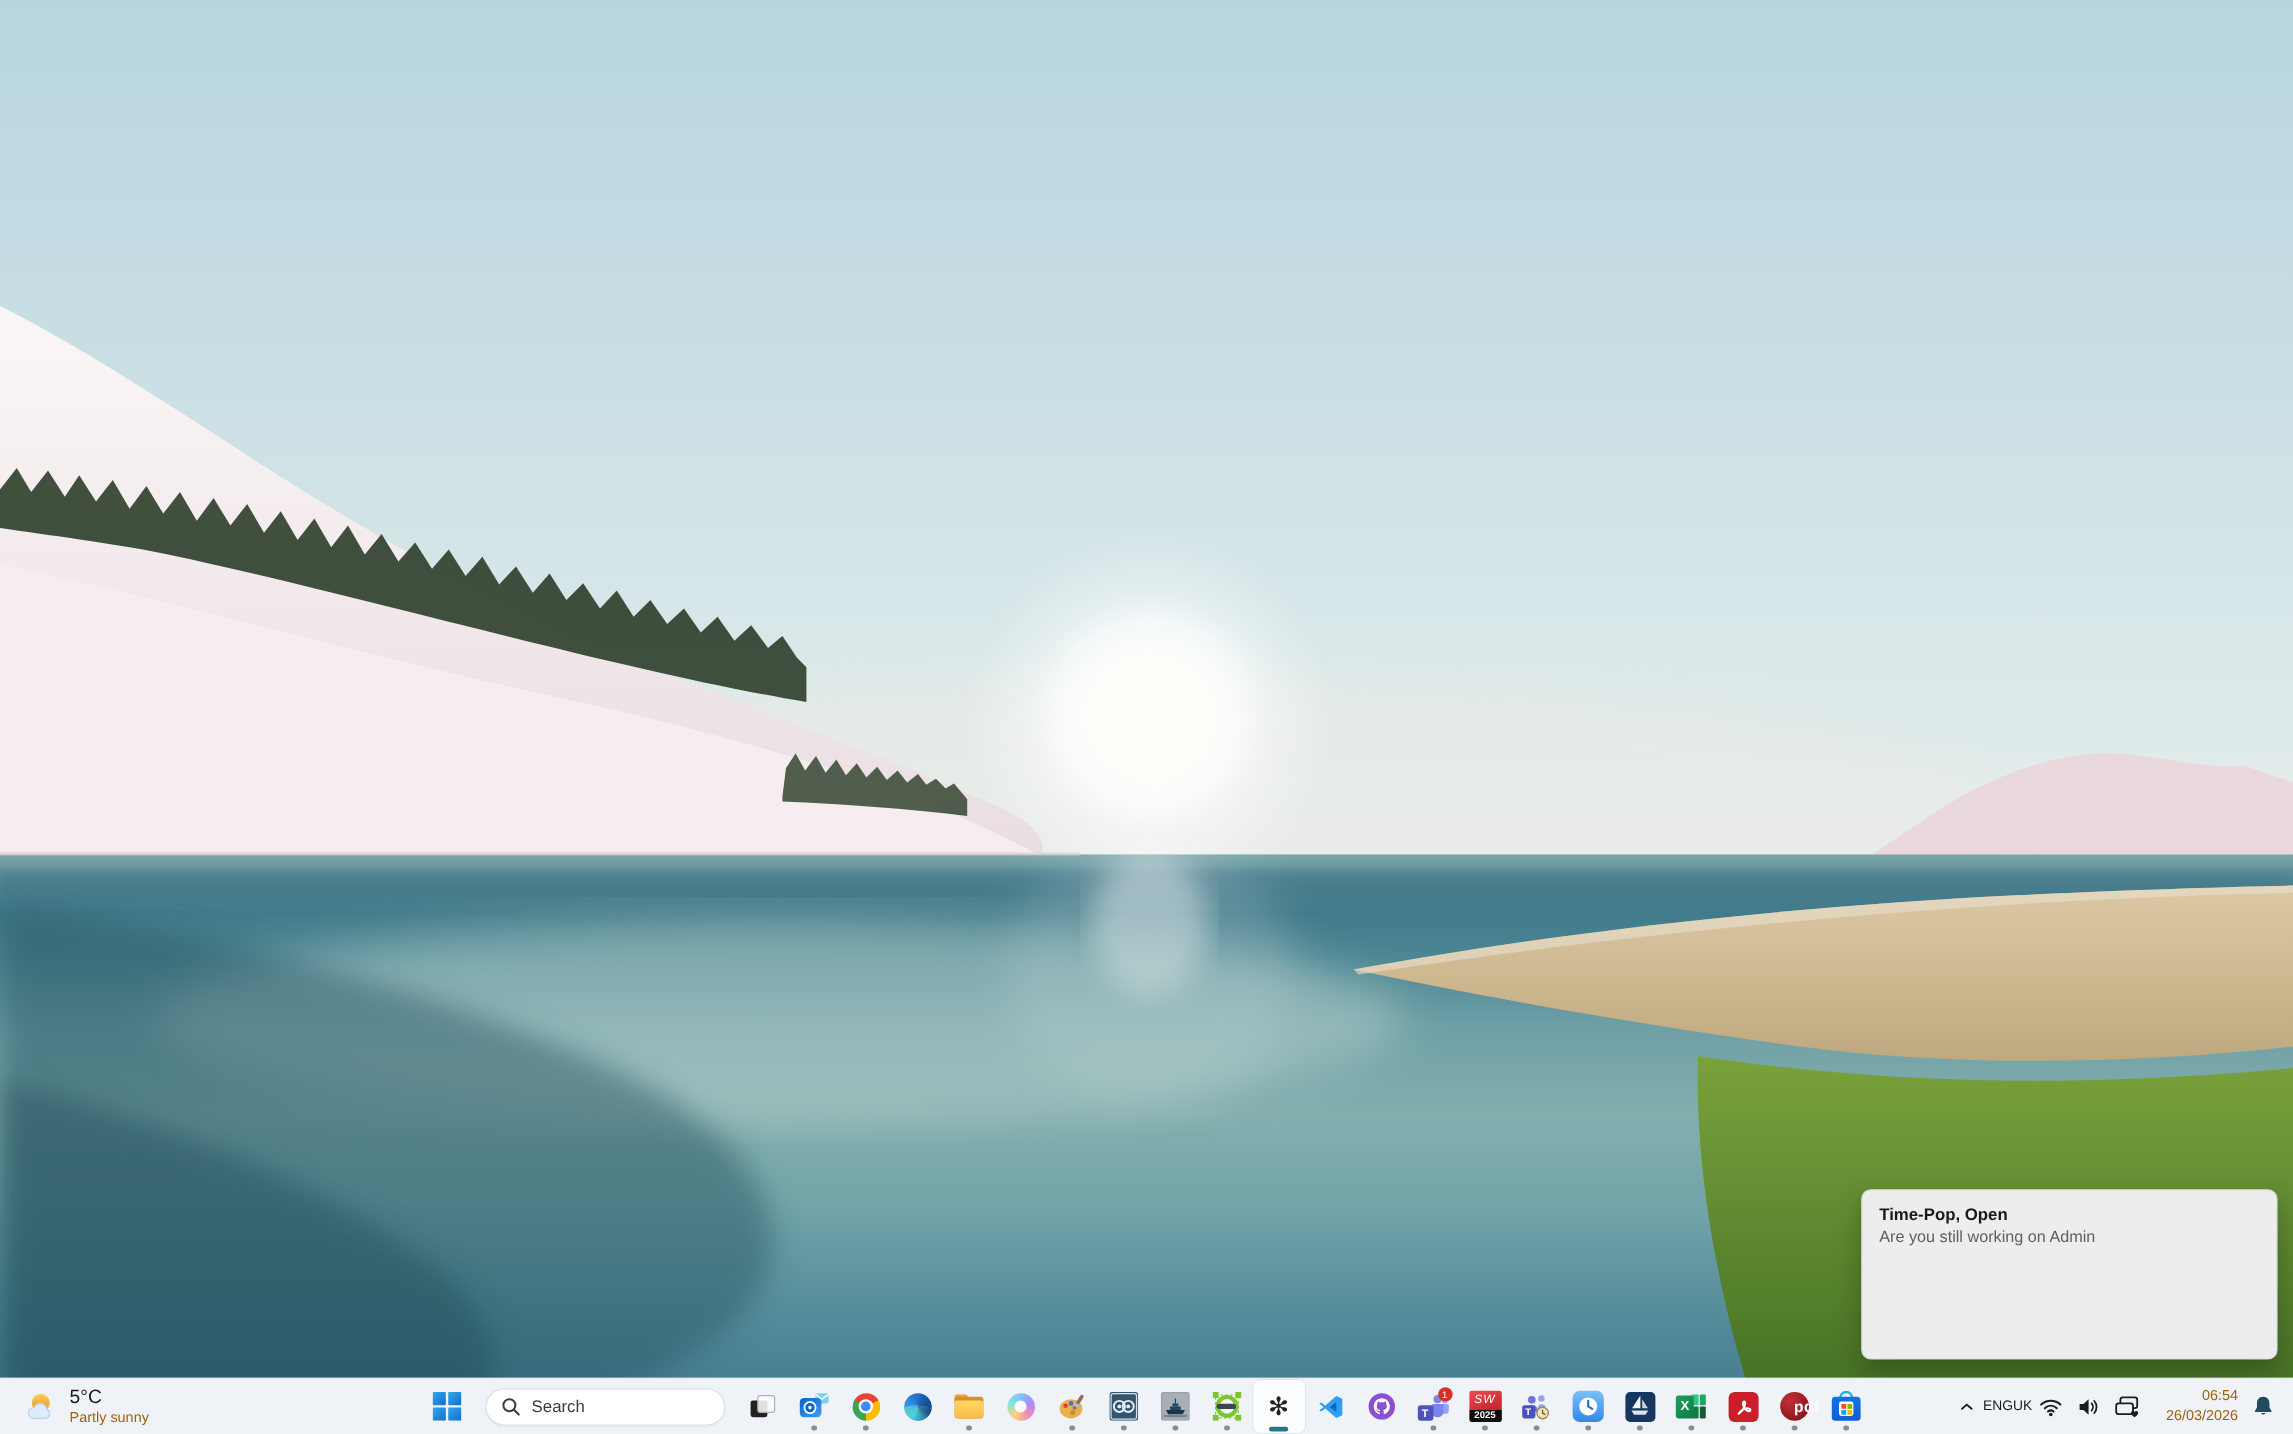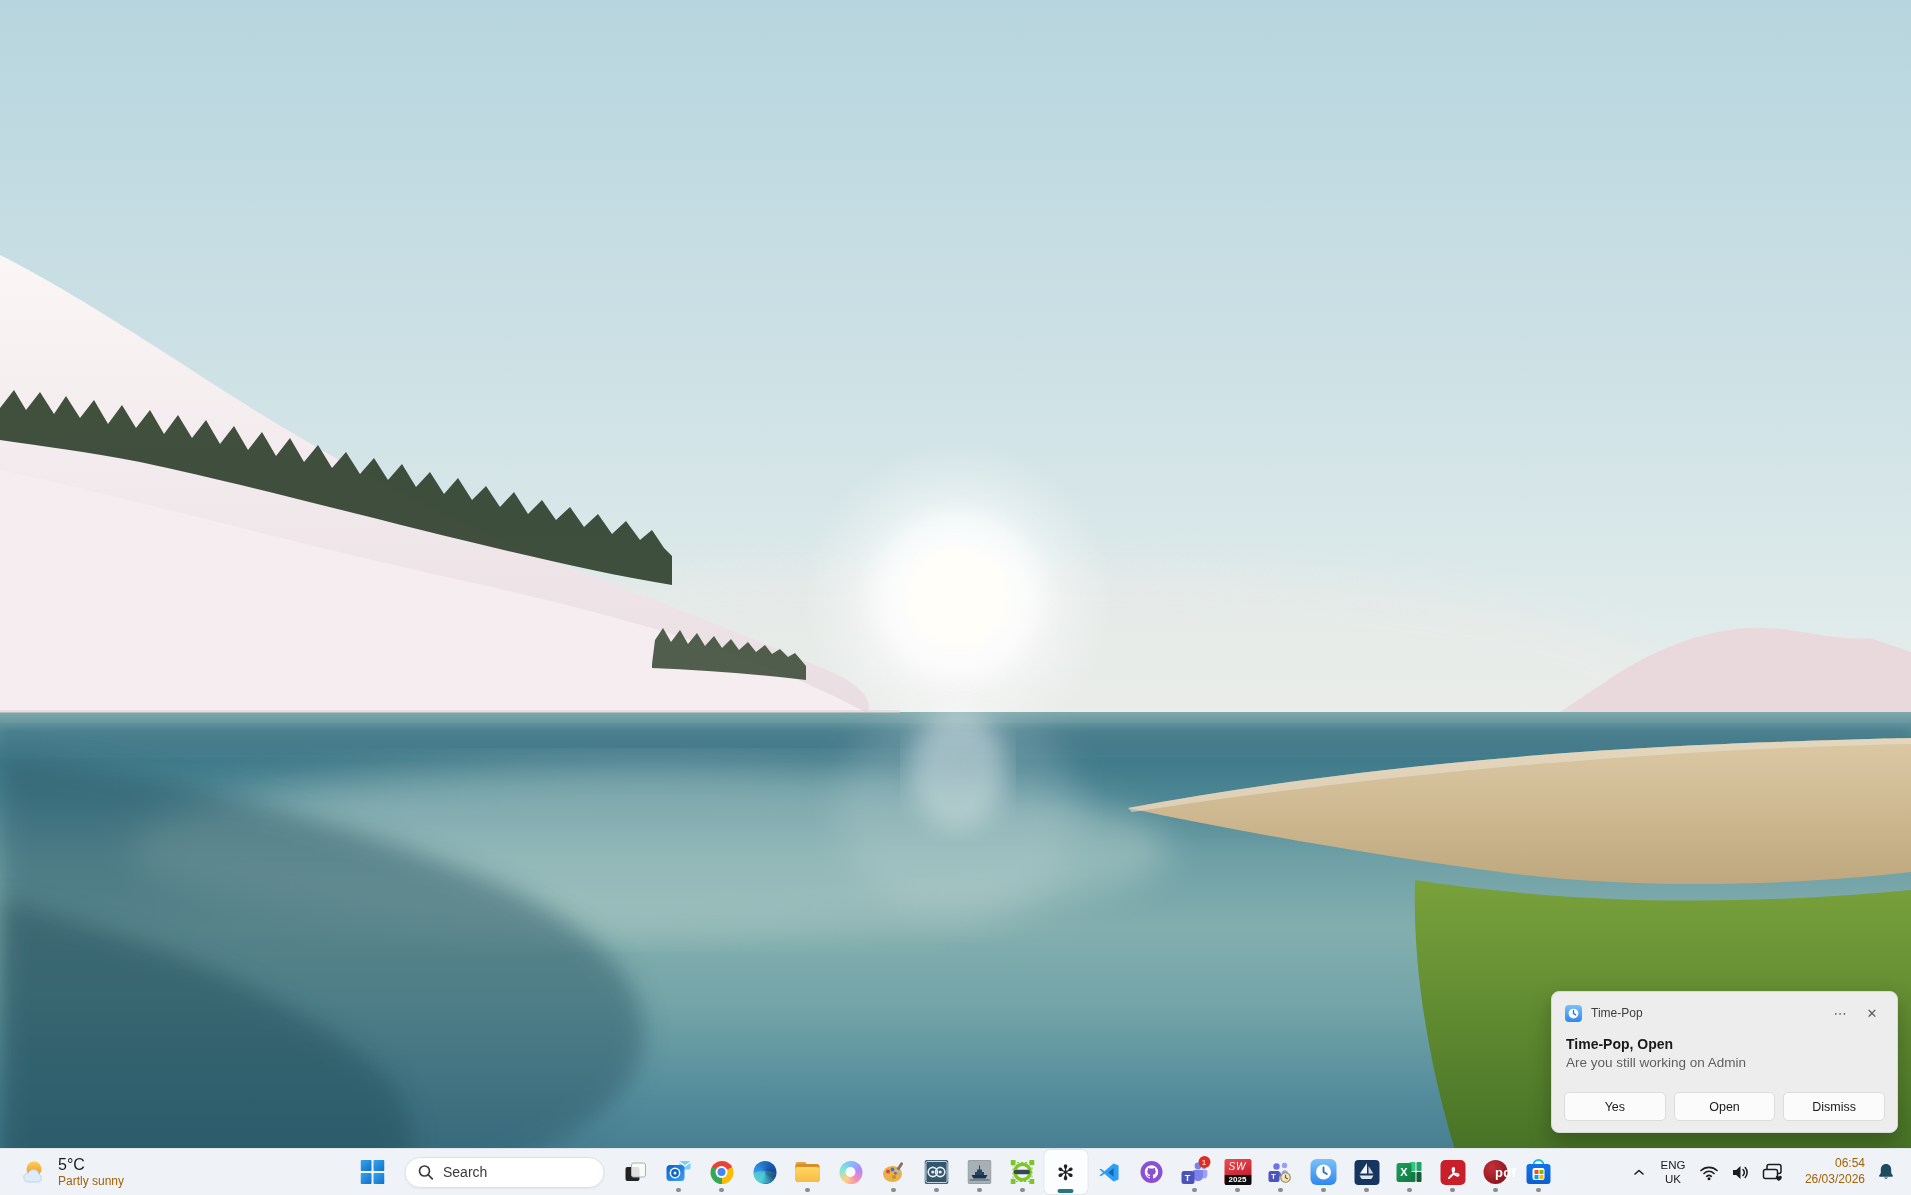--- a/index.html
+++ b/index.html
@@ -100,21 +100,21 @@
     border:2.2px solid #18b7e0;border-bottom:none;border-radius:6px 6px 0 0;}
   .icon-store .st-bag{position:absolute;top:5px;left:1px;right:1px;bottom:1px;
     background:linear-gradient(180deg,#1272e8,#0d5fd0);border-radius:3px;}
   .icon-store .st-win{position:absolute;top:9px;left:7px;width:12px;height:12px;background:#fff;
     border-radius:2px;display:grid;grid-template-columns:1fr 1fr;grid-template-rows:1fr 1fr;gap:1px;padding:1.5px;}
 
   
   .tb-right{position:absolute;right:0;top:0;bottom:0;display:flex;align-items:center;padding-right:10px;gap:2px;}
   .tray-btn{background:none;border:none;cursor:pointer;display:flex;align-items:center;justify-content:center;
     height:40px;border-radius:4px;padding:0 4px;}
-  .lang{flex-direction:column;line-height:1.25;font-size:11.5px;color:#1b1b1b;width:38px;}
+  .lang{flex-direction:row;line-height:1.25;font-size:11.5px;color:#1b1b1b;width:38px;}
   .clock{flex-direction:column;align-items:flex-end;line-height:1.3;font-size:12px;color:#a16207;min-width:78px;}
 </style>
 </head>
 <body>
 
 <div class="screen">
 
   <svg class="wallpaper" width="1911" height="1195" viewBox="0 0 1911 1195" preserveAspectRatio="none">
     <defs>
       <linearGradient id="gSky" x1="0" y1="0" x2="0" y2="1">
@@ -191,42 +191,22 @@
     <path d="M0,755 C180,775 360,825 500,885 C600,930 660,990 640,1060 C620,1120 520,1170 420,1195 L0,1195 Z" fill="#2c5966" opacity="0.5" filter="url(#b12)"></path>
     <path d="M0,900 C160,940 300,1000 380,1070 C420,1110 420,1160 390,1195 L0,1195 Z" fill="#234f5c" opacity="0.5" filter="url(#b12)"></path>
 
     <path d="M1128,808 C1290,778 1480,756 1680,746 C1790,741 1860,739 1911,738 L1911,872 C1770,888 1620,888 1500,872 C1380,856 1240,832 1128,808 Z" fill="url(#gWheat)"></path>
     <path d="M1128,808 C1290,778 1480,756 1680,746 C1790,741 1860,739 1911,738 L1911,744 C1700,748 1420,768 1132,812 Z" fill="#e8e0cf" opacity="0.6"></path>
 
     <path d="M1415,880 C1560,902 1720,908 1911,890 L1911,1195 L1470,1195 C1432,1090 1412,975 1415,880 Z" fill="url(#gGrass)"></path>
   </svg>
 
   <div class="toast">
-    <div class="n-header">
-      <div class="n-app">
-        <span class="tp-icon sm">
-          <svg width="13" height="13" viewBox="0 0 24 24">
-              <circle cx="12" cy="12" r="9" fill="#fdfeff"></circle>
-              <path d="M12 6.5 V12 L16 14.5" stroke="#2b6fc0" stroke-width="2.4" fill="none" stroke-linecap="round"></path>
-            </svg>
-        </span>
-        <span class="n-appname">Time-Pop</span>
-      </div>
-      <div class="n-actions">
-        <button>⋯</button>
-        <button>✕</button>
-      </div>
-    </div>
     <div class="n-title">Time-Pop, Open</div>
     <div class="n-body">Are you still working on Admin</div>
-    <div class="n-buttons">
-      <button>Yes</button>
-      <button>Open</button>
-      <button>Dismiss</button>
-    </div>
   </div>
 
   <div class="taskbar">
 
     <div class="tb-left">
       <button class="weather">
         <svg width="30" height="28" viewBox="0 0 30 28">
           <defs>
               <linearGradient id="gSunW" x1="0" y1="0" x2="0" y2="1">
                 <stop offset="0" stop-color="#ffce55"></stop>

